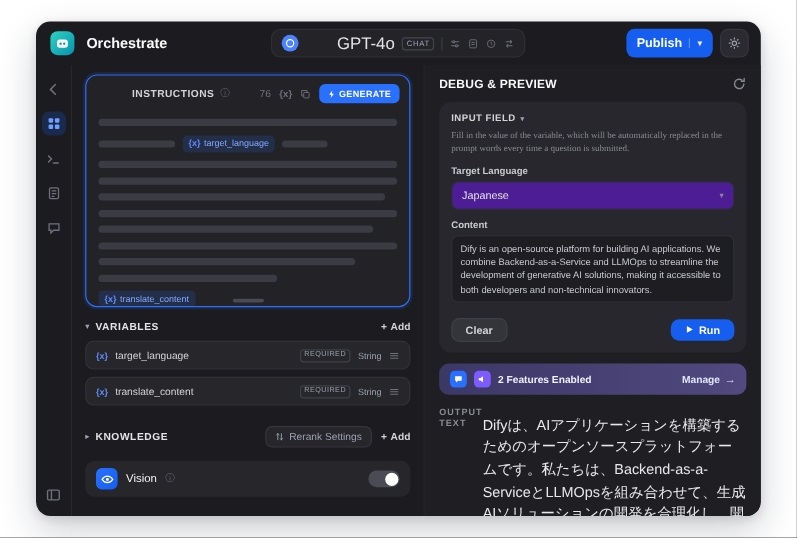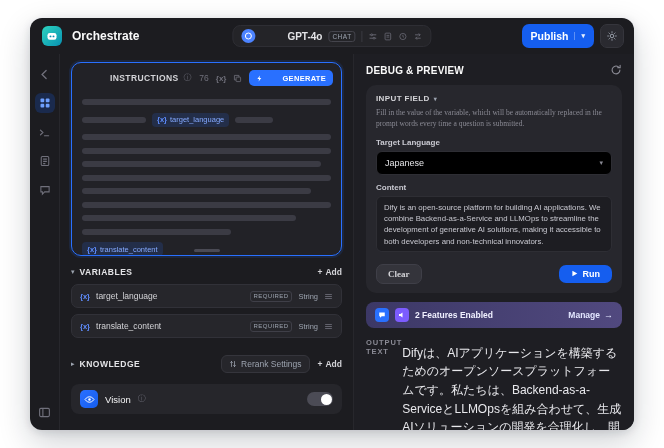--- a/index.html
+++ b/index.html
@@ -13,21 +13,21 @@
 
   
   .topbar { height:36px; flex:0 0 36px; display:flex; align-items:center; padding:0 10px 0 12px; gap:8px; position:relative; }
   .logo { width:20px; height:20px; border-radius:6px; background:linear-gradient(135deg,#2dd4bf,#0891b2);
     display:flex; align-items:center; justify-content:center; flex:0 0 20px; }
   .app-title { font-size:12px; font-weight:700; color:#fafafa; margin-left:2px; }
   .model-bar { position:absolute; left:50%; transform:translateX(-50%); display:flex; align-items:center; gap:6px;
     background:rgba(255,255,255,.04); border:1px solid #2e2e34; border-radius:8px; padding:3px 8px; }
   .model-ic { width:14px; height:14px; border-radius:50%; background:#4c83ff; color:#fff;
     display:flex; align-items:center; justify-content:center; }
-  .model-name { font-size:10px; font-weight:700; color:#e4e4e7;margin-left:26px; }
+  .model-name { font-size:14px; font-weight:400; color:#e4e4e7;margin-left:26px; }
   .model-mode { font-size:6.5px; color:#9ca3af; border:1px solid #44444c; border-radius:3px; padding:1px 3px; letter-spacing:.5px; }
   .vsep { width:1px; height:11px; background:#3a3a42; }
   .mini-ic { color:#6b6b76; display:flex; }
   .header-right { margin-left:auto; display:flex; gap:6px; align-items:center; }
   .publish { background:#155eef; color:#fff; border:none; border-radius:7px; height:24px; padding:0 9px;
     font-size:10.5px; font-weight:600; display:flex; align-items:center; gap:6px; font-family:inherit; cursor:pointer; }
   .publish .caret { font-size:7px; opacity:.9; border-left:1px solid rgba(255,255,255,.35); padding-left:6px; }
   .icon-btn { width:24px; height:24px; border-radius:7px; background:#2a2a30; border:1px solid #35353c; color:#9ca3af;
     display:flex; align-items:center; justify-content:center; cursor:pointer; }
 
@@ -46,21 +46,21 @@
   
   .instructions { border:1px solid #2970ff; box-shadow:0 0 0 2px rgba(41,112,255,.12); border-radius:10px;
     background:#222227; height:194px; flex:0 0 194px; display:flex; flex-direction:column; overflow:hidden; position:relative; }
   .ins-head { display:flex; align-items:center; gap:5px; padding:7px 8px 4px; }
   .ins-title { font-size:8.5px; font-weight:700; letter-spacing:.4px; color:#d4d4d8;padding-left:30px; }
   .info-ic { font-size:8px; color:#63636d; line-height:1; }
   .ins-right { margin-left:auto; display:flex; align-items:center; gap:7px; }
   .ins-count { font-size:8.5px; color:#70707b; }
   .tiny-ic { color:#70707b; display:flex; font-size:8px; font-weight:700; }
   .gen-btn { background:#2970ff; color:#fff; border:none; border-radius:5px; font-size:7.5px; font-weight:700;
-    letter-spacing:.3px; padding:3.5px 7px; display:flex; align-items:center; gap:19px; font-family:inherit; cursor:pointer; }
+    letter-spacing:.3px; padding:3.5px 7px; display:flex; align-items:center; gap:2px; font-family:inherit; cursor:pointer; }
   .ins-body { flex:1; padding:9px 10px 6px; display:flex; flex-direction:column; gap:7.5px; }
   .skel-row { display:flex; align-items:center; gap:6px; }
   .skel { height:6px; border-radius:3px; background:#3b3b44; }
   .chip { display:inline-flex; align-items:center; gap:3px; background:rgba(41,112,255,.16); border-radius:4px;
     padding:2.5px 5px; font-size:7.5px; color:#84a9ff; white-space:nowrap; }
   .chip .tag { color:#5f8dff; font-weight:700; }
   .scroll-hint { position:absolute; bottom:3px; left:50%; transform:translateX(-50%); width:26px; height:3px;
     border-radius:2px; background:#4a4a54; }
 
   
@@ -92,28 +92,28 @@
   .debug { flex:1; background:#1e1e23; padding:10px 12px 8px; display:flex; flex-direction:column; min-width:0; }
   .debug-head { display:flex; align-items:center; }
   .debug-title { font-size:10px; font-weight:700; letter-spacing:.2px; color:#fafafa; }
   .refresh-ic { margin-left:auto; color:#8a8a94; cursor:pointer; display:flex; }
 
   .input-card { margin-top:9px; background:#27272d; border-radius:10px; padding:9px 10px; }
   .if-title { font-size:8px; font-weight:700; letter-spacing:.4px; color:#d4d4d8; display:flex; gap:4px; align-items:center; }
   .if-title .sec-caret { font-size:6px; }
   .if-desc { margin-top:5px; font-size:7.5px; line-height:1.45; color:#8a8a94;font-family:Liberation Serif, serif; }
   .field-label { margin-top:8px; font-size:8px; font-weight:600; color:#c9c9d1; }
-  .select { margin-top:4px; height:24px; background:#000000; border:1px solid #2e2e34; border-radius:6px;
+  .select { margin-top:4px; height:24px; background:#4c1d95; border:1px solid #2e2e34; border-radius:6px;
     display:flex; align-items:center; padding:0 8px; font-size:9px; color:#e4e4e7; cursor:pointer; }
   .select .caret { margin-left:auto; color:#8a8a94; font-size:7px; }
   textarea.content { margin-top:4px; width:100%; height:56px; background:#1d1d22; border:1px solid #2e2e34;
     border-radius:6px; padding:5px 7px; font-size:7.8px; line-height:1.45; color:#c9c9d1; resize:none; font-family:inherit; }
   .btn-row { margin-top:8px; display:flex; justify-content:space-between; align-items:center; }
   .clear-btn { background:#34343b; border:1px solid #3f3f48; color:#d4d4d8; font-size:9px; font-weight:600;
-    border-radius:7px; padding:4px 11px; font-family:Liberation Serif, serif; cursor:pointer; }
+    border-radius:7px; padding:4px 11px; font-family:Liberation Sans, sans-serif; cursor:pointer; }
   .run-btn { background:#155eef; border:none; color:#fff; font-size:9px; font-weight:600; border-radius:7px;
     padding:4px 12px; display:flex; align-items:center; gap:5px; font-family:inherit; cursor:pointer; }
 
   .features-bar { margin-top:9px; height:26px; flex:0 0 26px; border-radius:8px;
     background:linear-gradient(90deg,#3c3866,#51497f); display:flex; align-items:center; gap:6px; padding:0 9px; cursor:pointer; }
   .feat-ic { width:14px; height:14px; border-radius:4px; display:flex; align-items:center; justify-content:center; color:#fff; }
   .feat-ic.blue { background:#2970ff; }
   .feat-ic.purple { background:#7c5cff; }
   .features-text { font-size:8.5px; font-weight:600; color:#f0f0ff; }
   .manage { margin-left:auto; display:flex; align-items:flex-start; gap:4px; font-size:8.5px; font-weight:700; color:#e3e6ff; cursor:pointer; }

